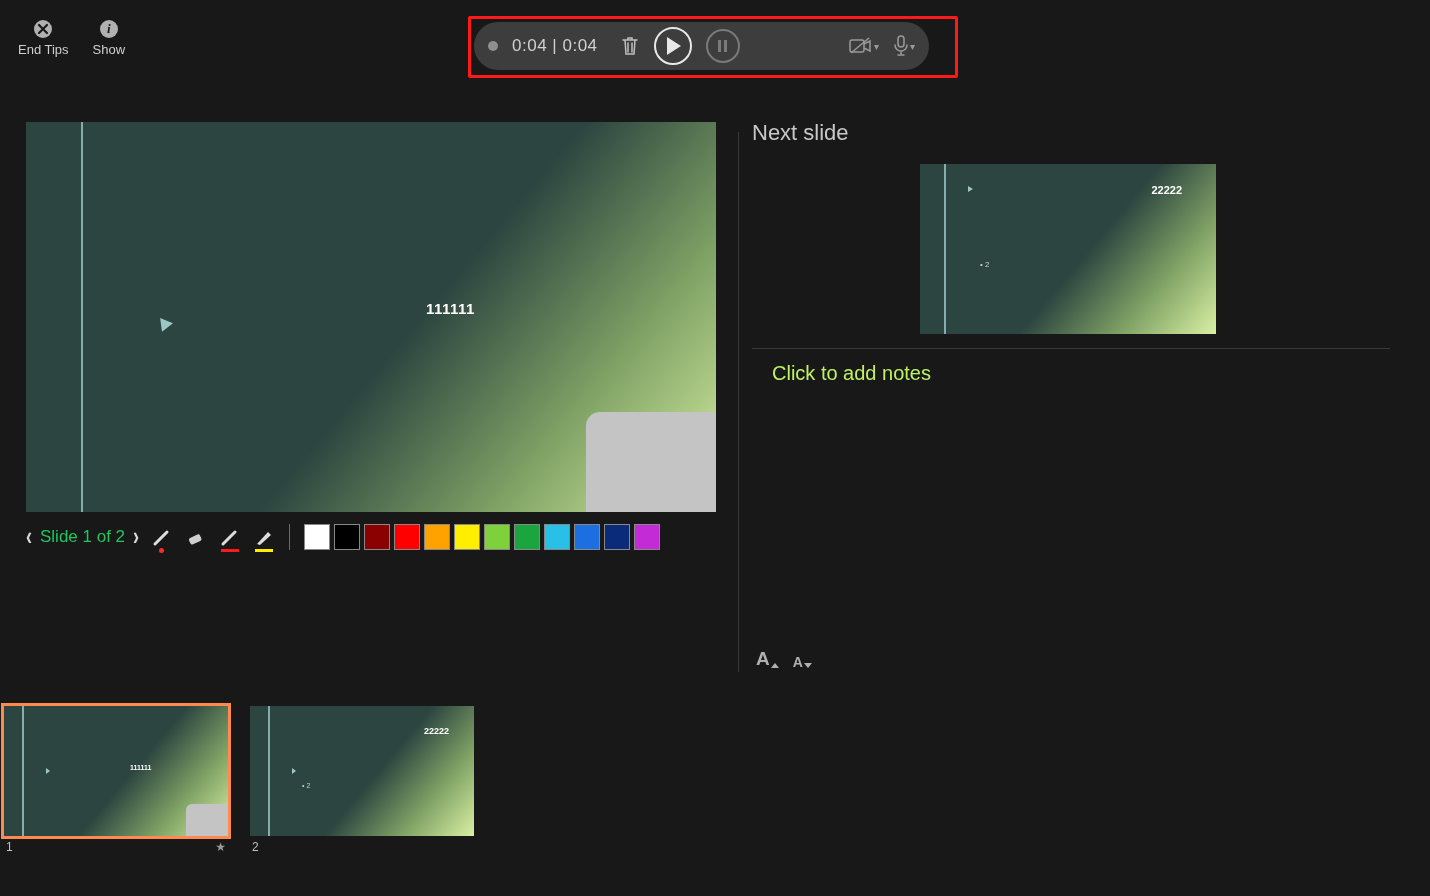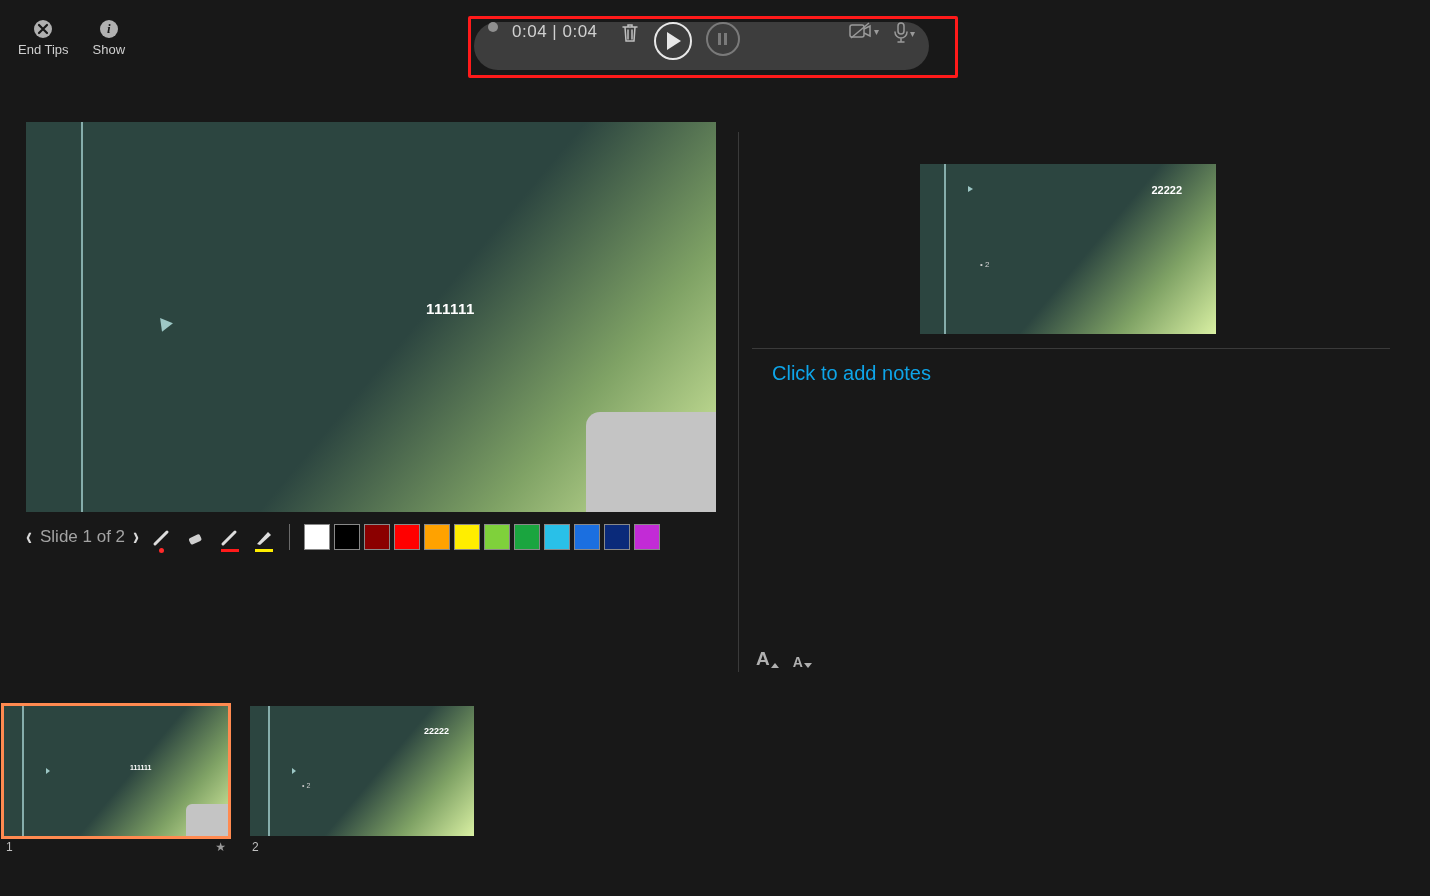--- a/index.html
+++ b/index.html
@@ -6,21 +6,21 @@
   *{box-sizing:border-box}
 
   
   .top-left{position:absolute;top:20px;left:18px;display:flex;gap:24px}
   .top-left .item{display:flex;flex-direction:column;align-items:center;gap:4px;font-size:13px;color:#cfcfcf;cursor:pointer}
   .circle-icon{width:18px;height:18px;border-radius:50%;background:#b0b0b0;color:#181818;display:flex;align-items:center;justify-content:center;font-weight:700;font-size:13px;font-style:italic;font-family:Georgia,serif}
   .circle-x svg{display:block}
 
   
   .rec-highlight{position:absolute;top:16px;left:468px;width:490px;height:62px;border:3px solid #ff1a1a;border-radius:2px}
-  .rec-bar{position:absolute;top:22px;left:474px;width:455px;height:48px;background:#3d3d3d;border-radius:24px;display:flex;align-items:flex-start;padding:0 14px;gap:14px}
+  .rec-bar{position:absolute;top:22px;left:474px;width:455px;height:48px;background:#3d3d3d;border-radius:24px;display:flex;align-items:center;padding:0 14px;gap:14px}
   .rec-dot{width:10px;height:10px;border-radius:50%;background:#8f8f8f}
   .rec-time{font-size:17px;color:#d0d0d0;letter-spacing:.5px;margin-right:8px}
   .rec-ico{color:#b8b8b8;display:flex;align-items:center;cursor:pointer}
   .play-btn{width:38px;height:38px;border:2px solid #e8e8e8;border-radius:50%;display:flex;align-items:center;justify-content:center;cursor:pointer}
   .play-triangle{width:0;height:0;border-left:14px solid #e8e8e8;border-top:9px solid transparent;border-bottom:9px solid transparent;margin-left:3px}
   .pause-btn{width:34px;height:34px;border:2px solid #7a7a7a;border-radius:50%;display:flex;align-items:center;justify-content:center;cursor:pointer}
   .pause-bars{display:flex;gap:3px}
   .pause-bars span{width:3px;height:12px;background:#7a7a7a}
   .spacer{flex:1}
   .chevron-small{font-size:10px;color:#9a9a9a;margin-left:1px}
@@ -38,31 +38,31 @@
   .next-panel{position:absolute;top:120px;left:752px;right:40px}
   .next-label{font-size:22px;color:#c8c8c8;margin-bottom:14px}
   .next-slide{position:absolute;top:44px;left:168px;width:296px;height:170px}
   .next-slide .arrow{left:48px;top:22px;border-left-width:5px;border-top-width:3px;border-bottom-width:3px}
   .next-slide .title2{position:absolute;top:20px;right:34px;font-size:11px;font-weight:600;color:#fff}
   .next-slide .bullet{position:absolute;top:96px;left:60px;font-size:8px;color:#d0d0d0}
 
   .divider{position:absolute;top:132px;left:738px;width:1px;height:540px;background:#3a3a3a}
   .hdiv{position:absolute;top:348px;left:752px;right:40px;height:1px;background:#3a3a3a}
 
-  .notes{position:absolute;top:362px;left:772px;font-size:20px;color:#0ea5e9}
+  .notes{position:absolute;top:362px;left:772px;font-size:20px;color:#bef264}
 
   .font-ctrl{position:absolute;top:648px;left:756px;display:flex;gap:14px;color:#b0b0b0;font-size:15px}
   .font-ctrl span{display:flex;align-items:flex-end;cursor:pointer}
   .font-ctrl .tri-up{width:0;height:0;border-left:4px solid transparent;border-right:4px solid transparent;border-bottom:5px solid #b0b0b0;margin-left:1px;margin-bottom:2px}
   .font-ctrl .tri-dn{width:0;height:0;border-left:4px solid transparent;border-right:4px solid transparent;border-top:5px solid #b0b0b0;margin-left:1px;margin-bottom:2px}
 
   
   .slide-nav{position:absolute;top:524px;left:26px;display:flex;align-items:center;gap:8px}
   .chev{font-size:18px;color:#d8d8d8;cursor:pointer;font-weight:700;transform:scaleY(1.4)}
-  .slide-idx{font-size:17px;color:#a3a3a3}
+  .slide-idx{font-size:17px;color:#22c55e}
   .tool{width:22px;height:22px;display:flex;align-items:center;justify-content:center;cursor:pointer;margin-left:4px;position:relative}
   .tool svg{display:block}
   .tool .underline{position:absolute;bottom:-4px;left:2px;right:2px;height:3px}
   .vsep{width:1px;height:26px;background:#6a6a6a;margin:0 6px}
   .swatch{width:26px;height:26px;border:1px solid #888;cursor:pointer}
 
   
   .thumbs{position:absolute;top:706px;left:4px;display:flex;gap:22px}
   .thumb-wrap{display:flex;flex-direction:column}
   .thumb{width:224px;height:130px;position:relative}
@@ -133,20 +133,21 @@
 
 <div class="main-slide canvas-bg">
   <span class="arrow"></span>
   <span class="title">111111</span>
   <div class="camera-box"></div>
 </div>
 
 <div class="divider"></div>
 
 <div class="next-panel">
+  <div class="next-label">Next slide</div>
   <div class="next-slide canvas-bg">
     <span class="arrow"></span>
     <span class="title2">22222</span>
     <span class="bullet">• 2</span>
   </div>
 </div>
 <div class="hdiv"></div>
 <div class="notes">Click to add notes</div>
 
 <div class="font-ctrl">

